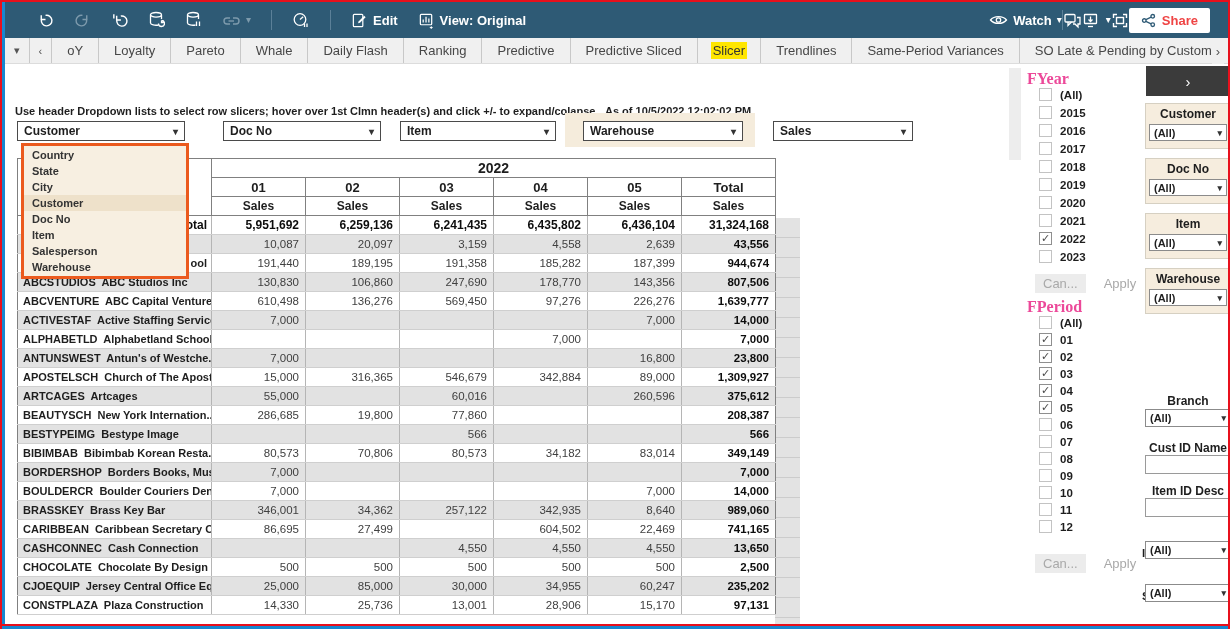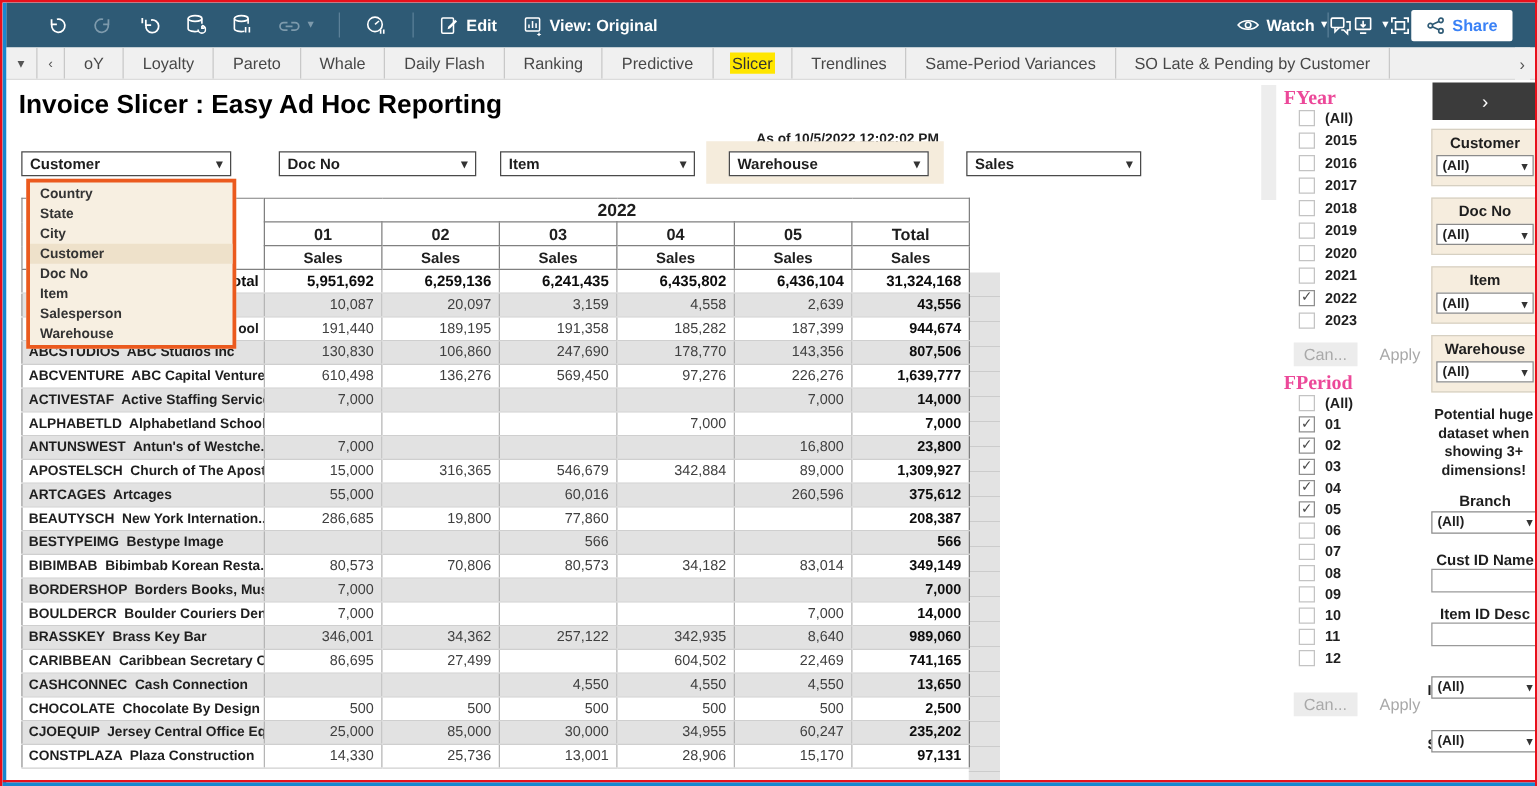--- a/index.html
+++ b/index.html
@@ -14,21 +14,21 @@
   .toolbar{position:absolute;left:3px;right:0;top:0;height:36px;background:#2e5a75;
            display:flex;align-items:center;color:#fff;}
   .tb-left{display:flex;align-items:center;gap:20px;padding-left:32px;}
   .tb-right{margin-left:auto;display:flex;align-items:center;padding-right:18px;}
   .tbi{display:flex;align-items:center;gap:5px;cursor:pointer;}
   .tbi svg{display:block;}
   .tb-sep{width:1px;height:20px;background:#5b8098;}
   .tb-label{font-size:13px;font-weight:bold;color:#fff;}
   .caret{font-size:10px;line-height:1;color:#fff;}
   .caret.dim{color:#7d9aac;}
-  .share-btn{display:flex;align-items:center;gap:6px;background:#fff;color:#3b82f6;
+  .share-btn{display:flex;align-items:center;gap:6px;background:#fff;color:#ef4444;
              border-radius:2px;padding:5px 12px;font-size:13px;font-weight:bold;cursor:pointer;}
 
   
   .tabs{position:absolute;left:3px;right:0;top:36px;height:26px;background:#f0f0f0;
         display:flex;align-items:stretch;font-size:13px;color:#474747;overflow:hidden;
         border-bottom:1px solid #dcdcdc;}
   .tab-ctrl{display:flex;align-items:center;padding:0 9px;border-right:1px solid #c8c8c8;
             color:#555;font-size:11px;cursor:pointer;}
   #tabs-list{display:flex;align-items:stretch;}
   .tab{display:flex;align-items:center;padding:2px 13px;border-right:1px solid #c8c8c8;
@@ -251,38 +251,41 @@
         </div>
         <div class="tab">
           <span class="tab-label">Daily Flash</span>
         </div>
         <div class="tab">
           <span class="tab-label">Ranking</span>
         </div>
         <div class="tab">
           <span class="tab-label">Predictive</span>
         </div>
+        <div class="tab">
+          <span class="tab-label">Predictive Sliced</span>
+        </div>
         <div class="tab active">
           <span class="tab-label">Slicer</span>
         </div>
         <div class="tab">
           <span class="tab-label">Trendlines</span>
         </div>
         <div class="tab">
           <span class="tab-label">Same-Period Variances</span>
         </div>
         <div class="tab">
           <span class="tab-label">SO Late &amp; Pending by Customer</span>
         </div>
       </div>
   </div>
   <div class="tabs-next">›</div>
 
   <div class="content">
-    <div class="page-title">Invoice Slicer : Easy Ad Hoc Reporting</div>
+    <div class="page-subtitle">Use header Dropdown lists to select row slicers; hover over 1st Clmn header(s) and click +/- to expand/colapse.</div>
     <div class="as-of">As of 10/5/2022 12:02:02 PM</div>
 
     <div class="beige-patch"></div>
 
     <div class="qf" style="left:12px;width:168px;">
       <span>Customer</span>
       <span class="qf-caret">▾</span>
     </div>
     <div class="qf" style="left:218px;width:158px;">
       <span>Doc No</span>
@@ -677,21 +680,20 @@
         </div>
         <div class="panel" style="top: 204px;">
           <div class="panel-title">Warehouse</div>
           <div class="mini-dd">
             <span>(All)</span>
             <span class="qf-caret">▾</span>
           </div>
         </div>
       </div>
 
-    <div class="warn">Potential huge dataset when showing 3+ dimensions!</div>
 
     <div class="rp-label-c" style="top:330px;">Branch</div>
     <div class="rp-dd" style="top:345px;">
       <span>(All)</span>
       <span class="qf-caret">▾</span>
     </div>
 
     <div class="rp-label-c" style="top:377px;">Cust ID Name</div>
     <input class="rp-input" style="top: 391px;" value="">
 

